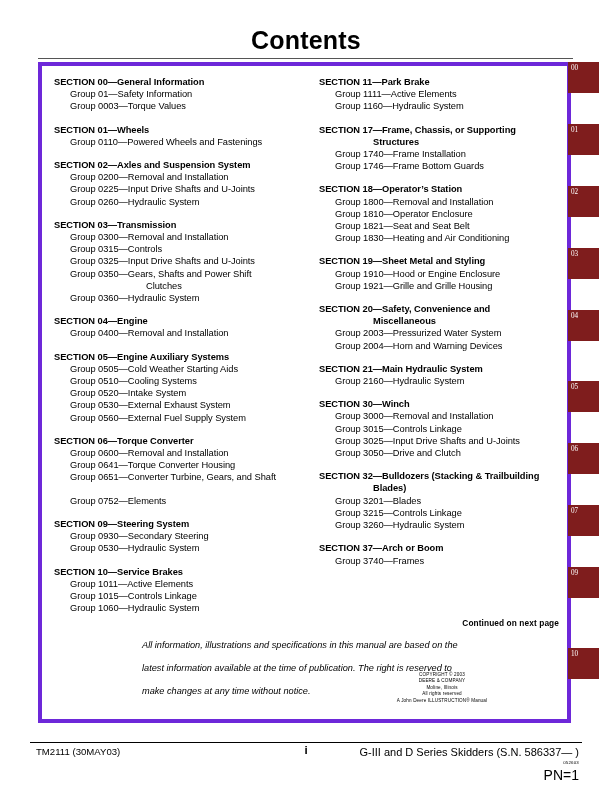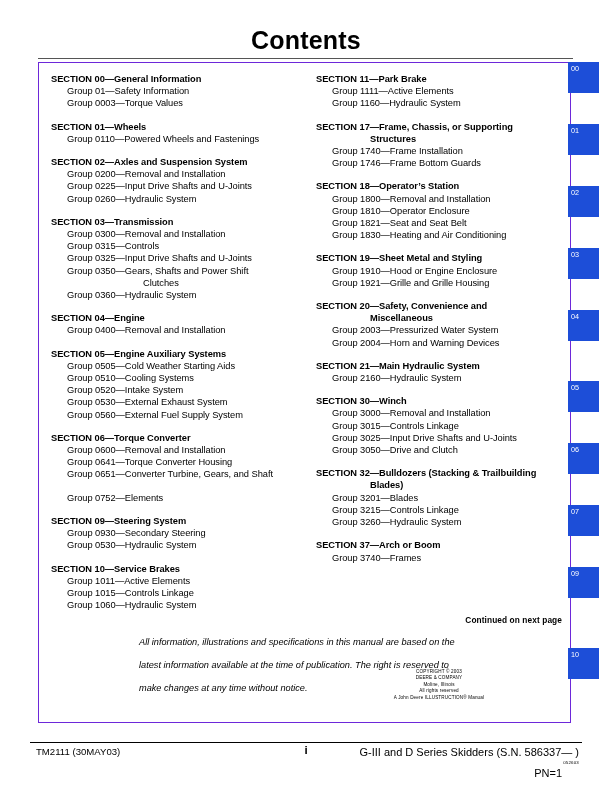--- a/index.html
+++ b/index.html
@@ -36,21 +36,21 @@
     background: #555;
   }
 
   
   #content-box {
     position: absolute;
     left: 38px;
     top: 62px;
     width: 533px;
     height: 661px;
-    border: 1px solid #6d28d9;
+    border: 4px solid #6d28d9;
     box-sizing: border-box;
   }
 
   
   .toc-column {
     position: absolute;
     top: 10px;
   }
   #col-left  { left: 12px;  width: 255px; }
   #col-right { left: 277px; width: 248px; }
@@ -112,25 +112,26 @@
     line-height: 6.4px;
     letter-spacing: 0.15px;
   }
 
   
   .tab-marker {
     position: absolute;
     left: 568px;
     width: 31px;
     height: 31px;
-    background: #1d4ed8;
+    background: #7f1d1d;
     color: #ffffff;
     font-size: 7.2px;
     box-sizing: border-box;
     padding: 2px 0 0 3px;
+    font-family: Liberation Serif, serif;
   }
 
   
   #footer-rule {
     position: absolute;
     left: 30px;
     top: 742px;
     width: 552px;
     height: 1px;
     background: #000;
@@ -160,23 +161,23 @@
   #footer-code {
     position: absolute;
     right: 33px;
     top: 760px;
     font-size: 4.4px;
     text-align: right;
     letter-spacing: 0.2px;
   }
   #footer-pn {
     position: absolute;
-    right: 50px;
+    right: 33px;
     top: 767px;
-    font-size: 11px;
+    font-size: 14px;
     text-align: right;
   }
 </style>
 </head>
 <body>
 
 <div id="page-title">Contents</div>
 <div id="title-rule"></div>
 
 <div id="content-box">

